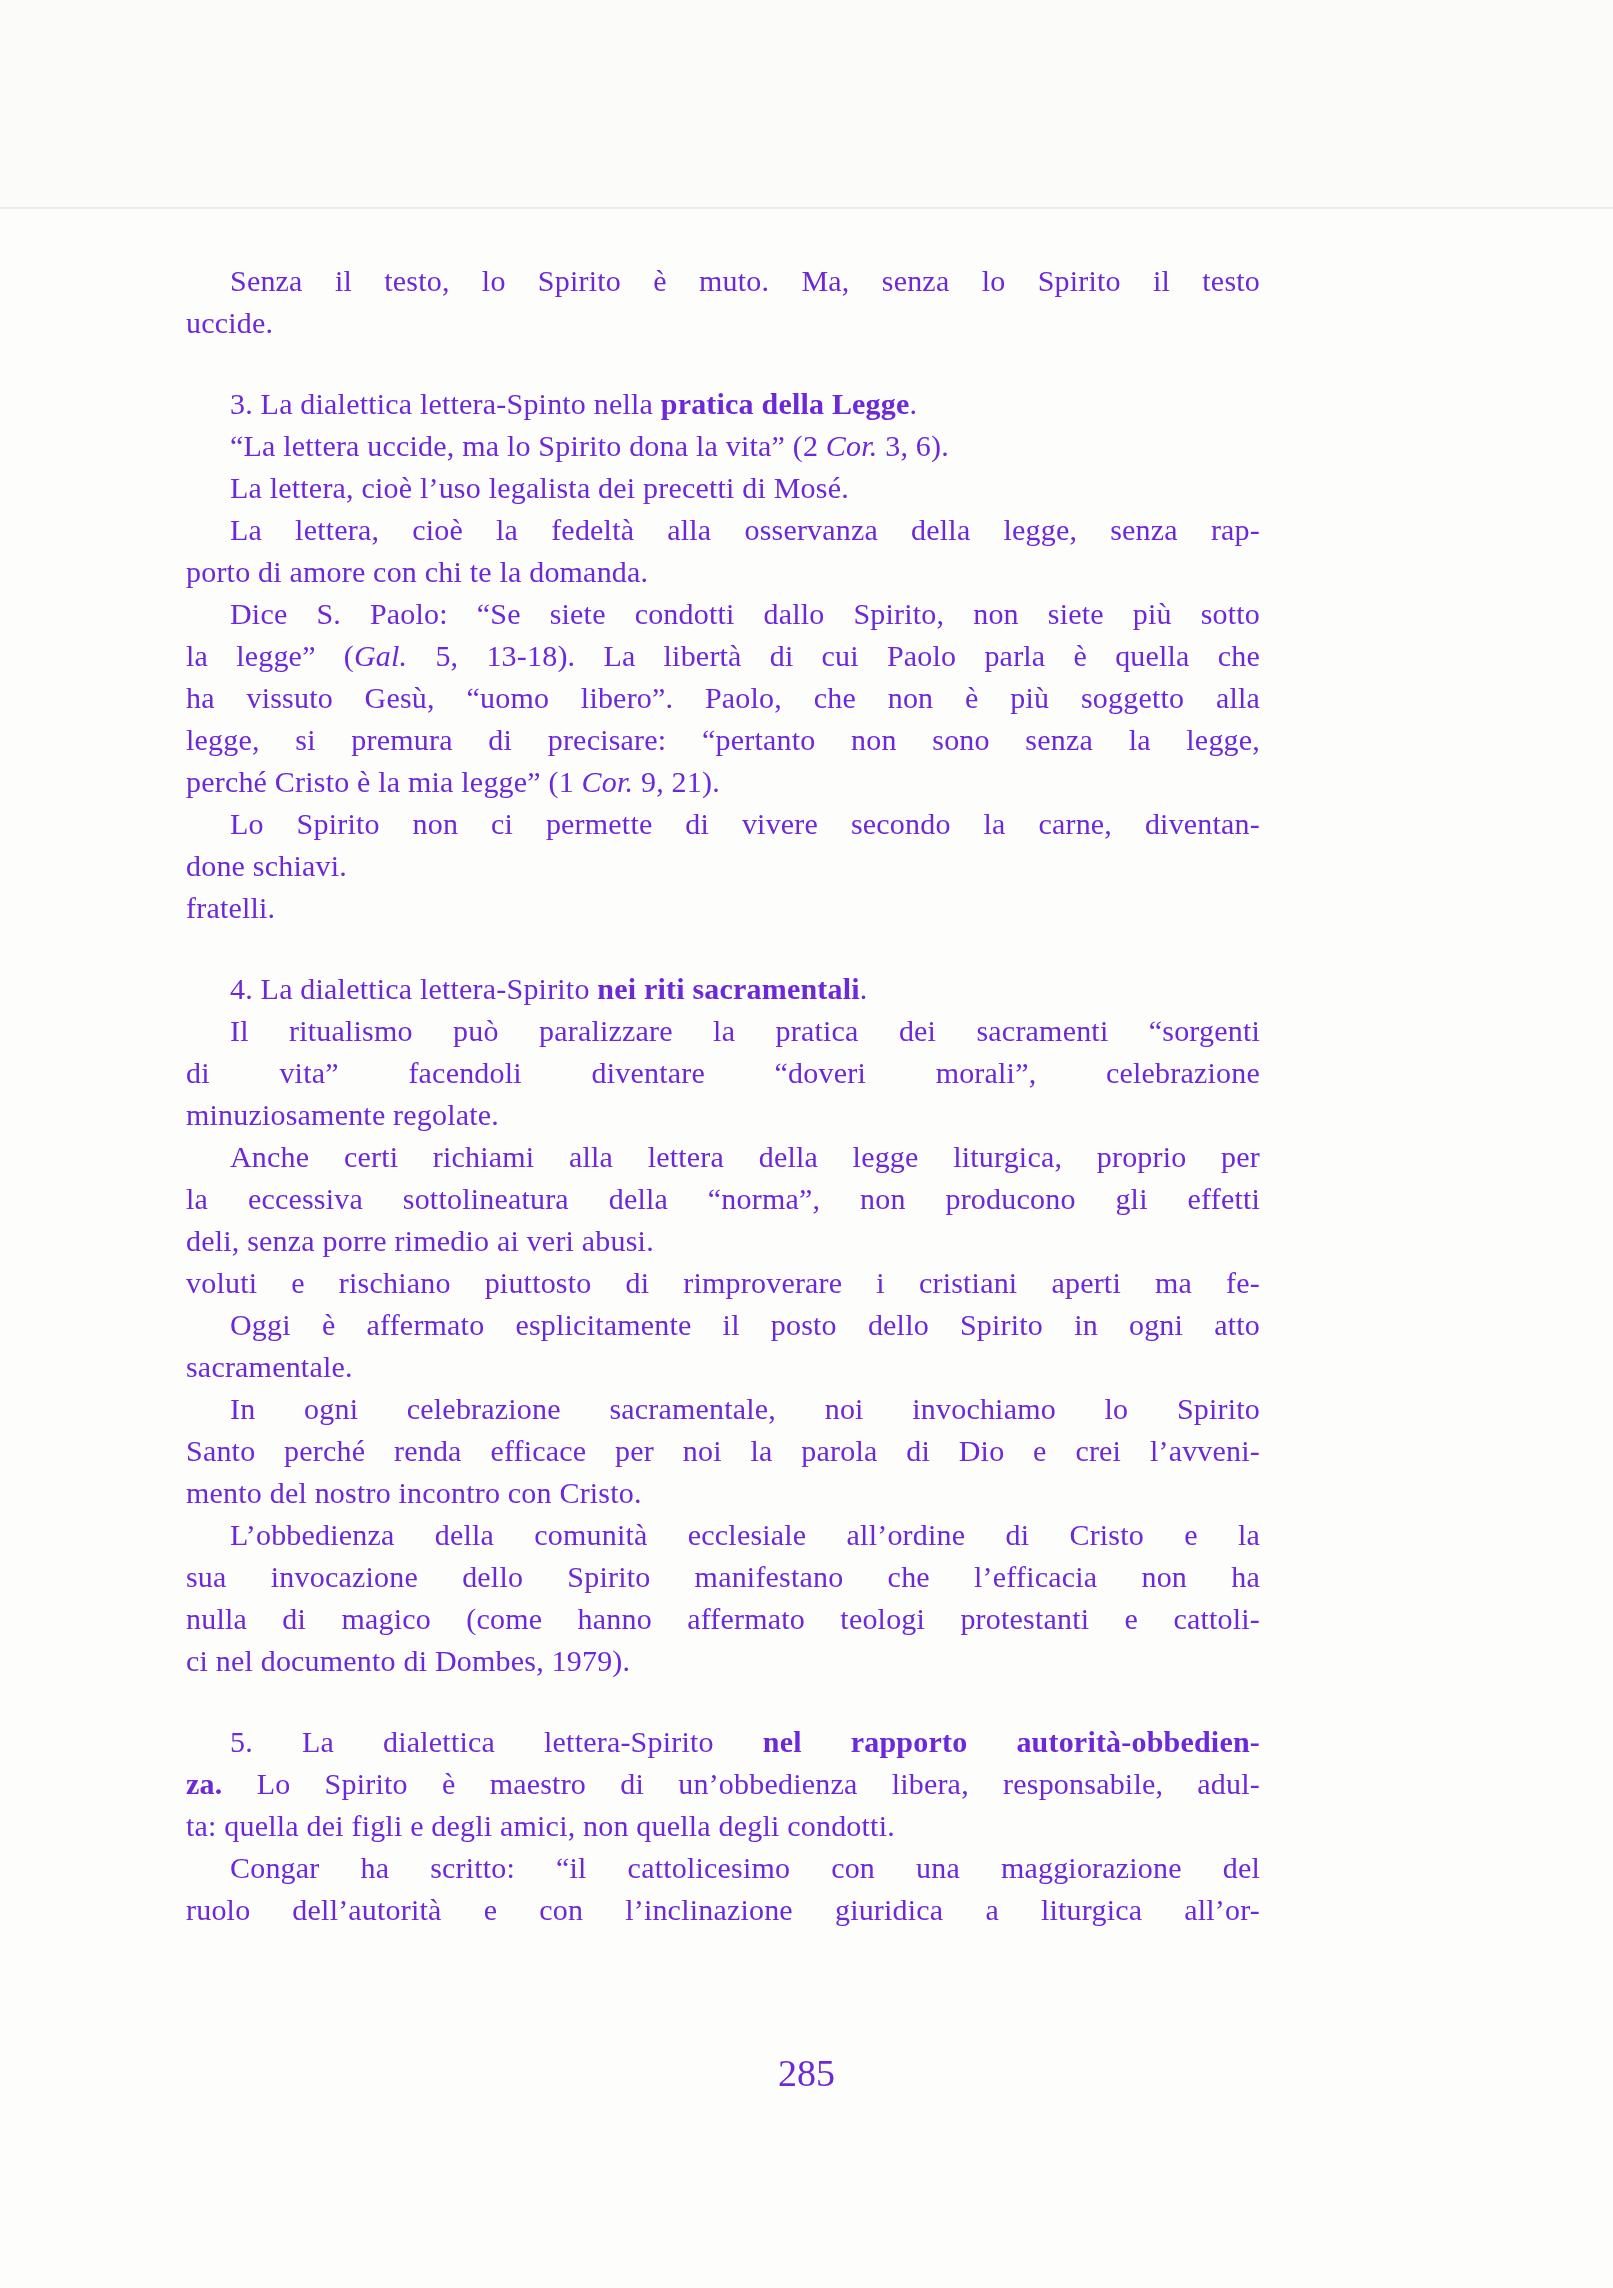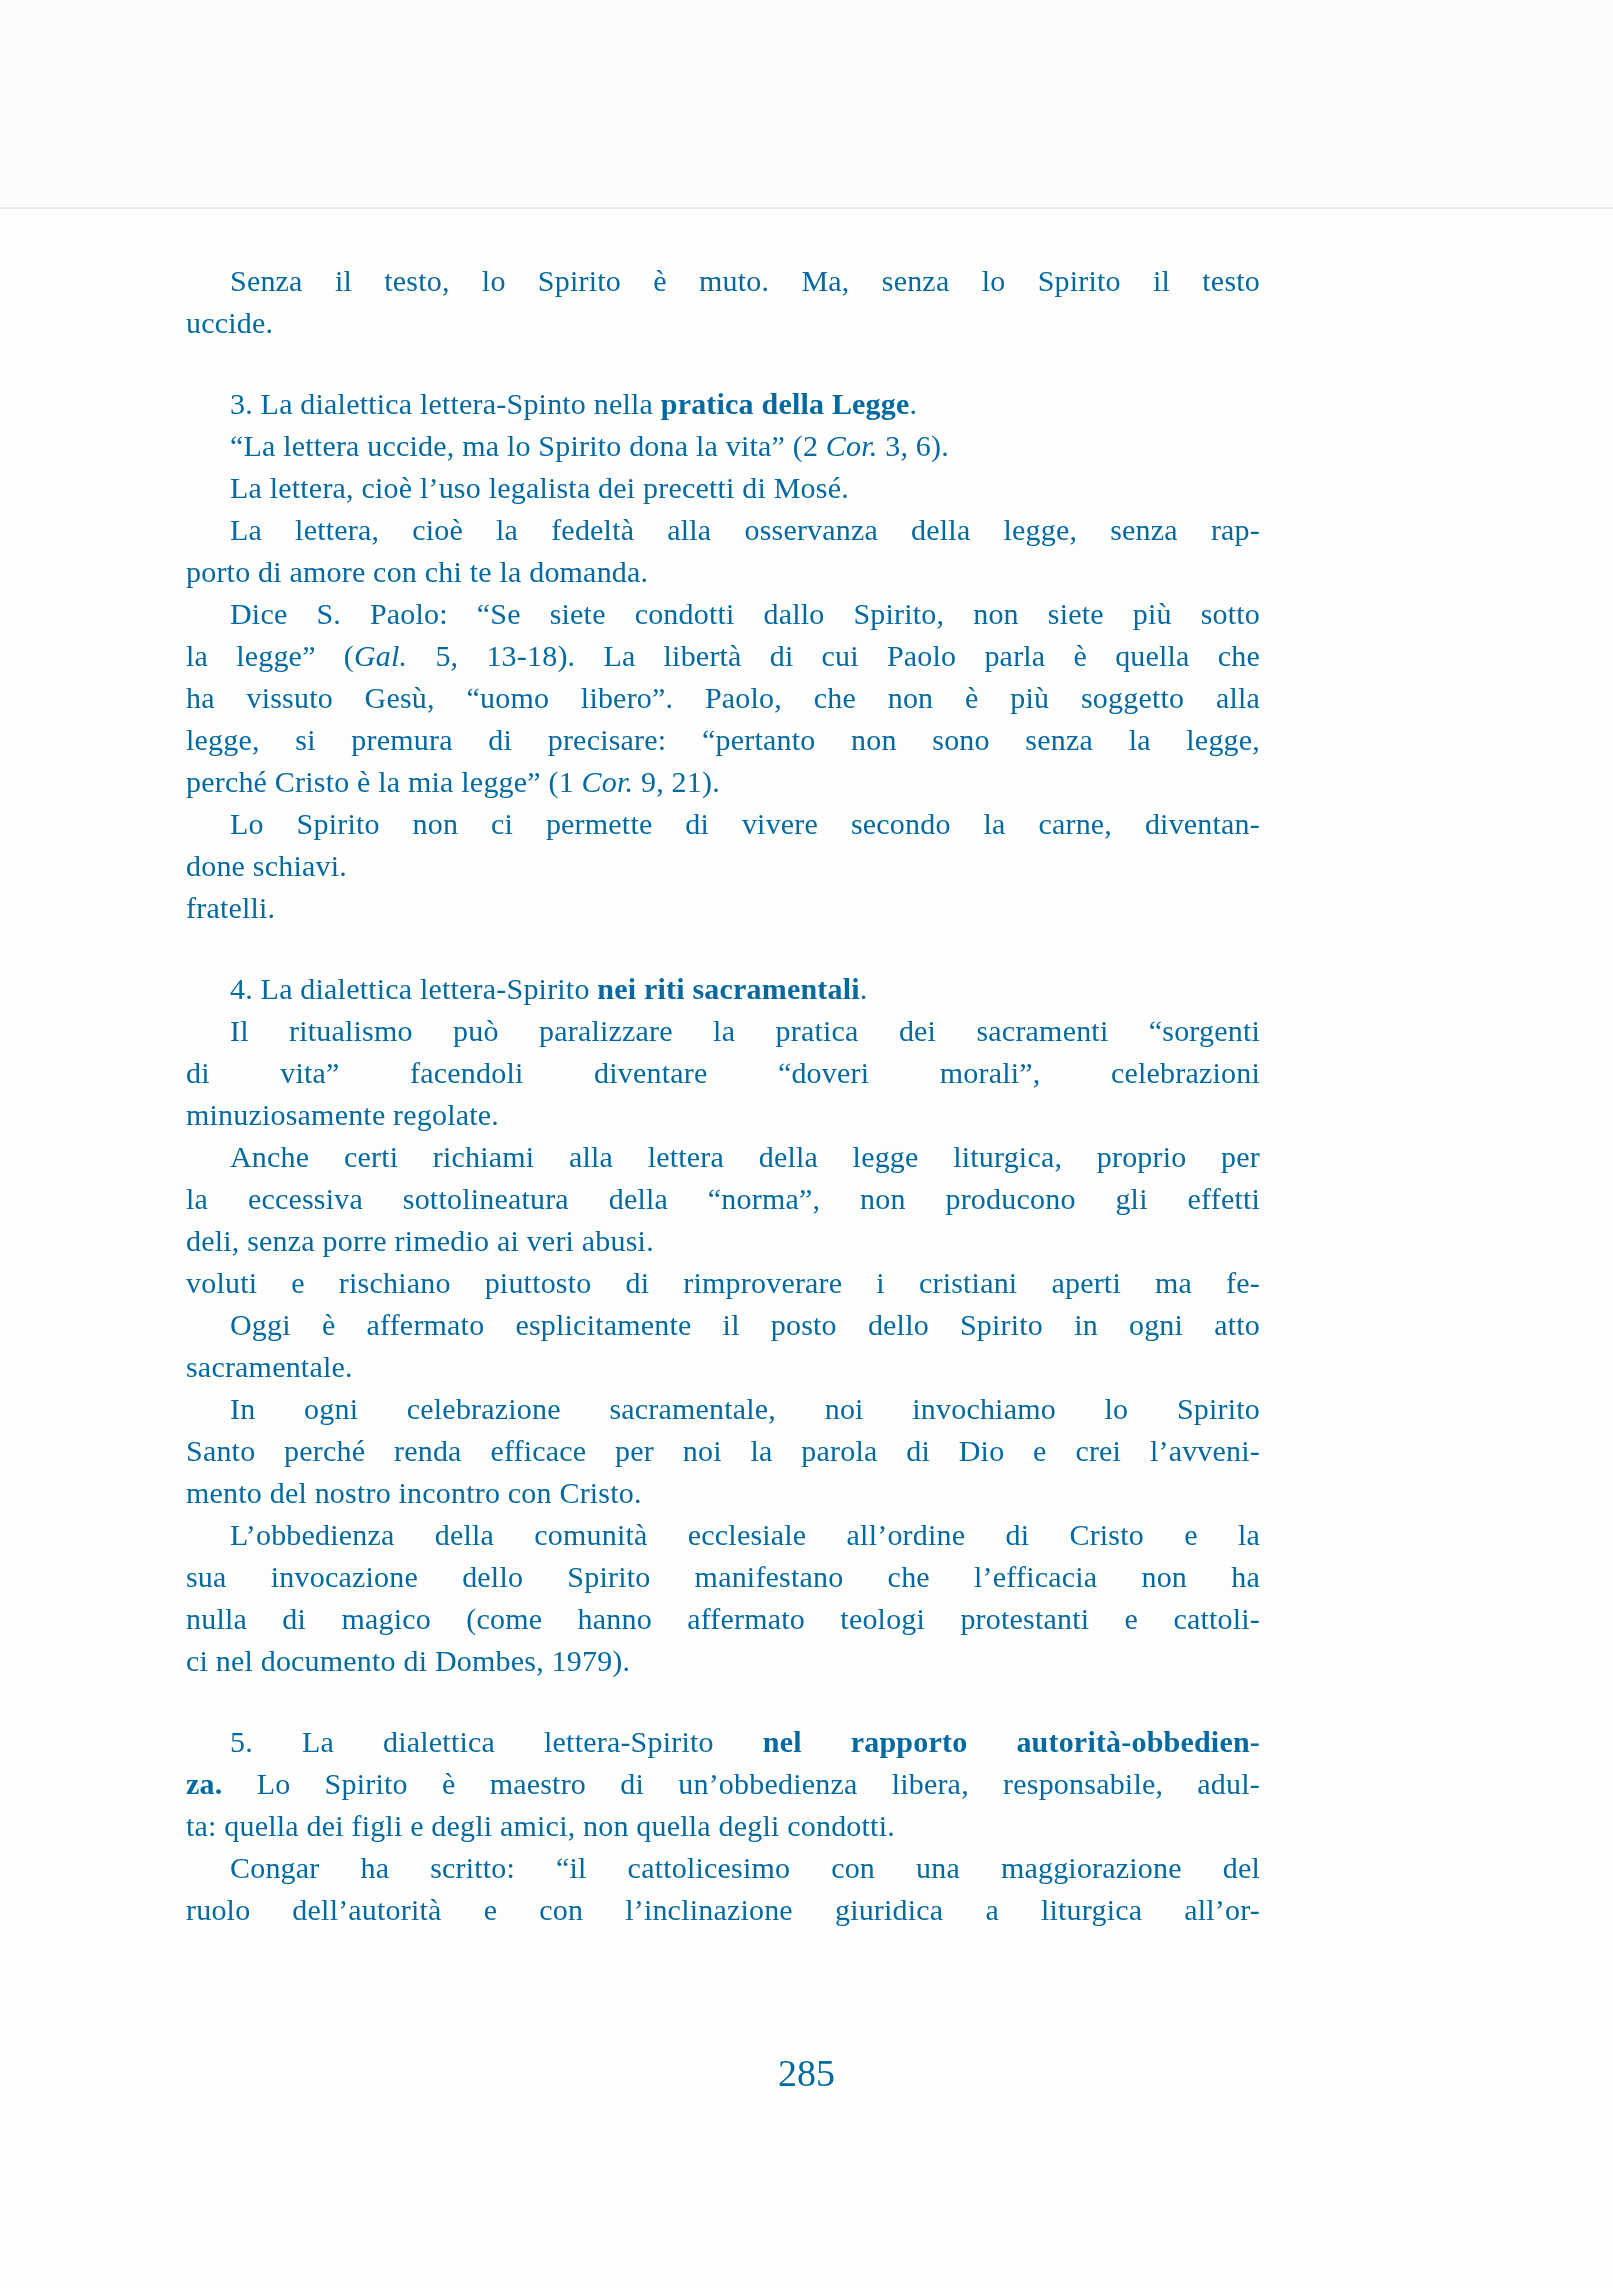--- a/index.html
+++ b/index.html
@@ -4,21 +4,21 @@
 <style>
   html, body { margin: 0; padding: 0; }
   body { background: #e8e8e6; }
   .page {
     position: relative;
     width: 1613px;
     height: 2289px;
     margin: 0 auto;
     background: #fdfdfc;
     font-family: "Liberation Serif", "DejaVu Serif", serif;
-    color: #0369a1;
+    color: #6d28d9;
     overflow: hidden;
   }
   .scan-top {
     position: absolute;
     top: 0; left: 0;
     width: 100%; height: 207px;
     background: #fbfbfa;
   }
   .scan-line {
     position: absolute;
@@ -89,21 +89,21 @@
       </div>
       <div class="para">
         <div class="line"><span>fratelli.</span></div>
       </div>
       <div class="gap"></div>
       <div class="para">
         <div class="line indent"><span>4. La dialettica lettera-Spirito </span><b>nei riti sacramentali</b><span>.</span></div>
       </div>
       <div class="para">
         <div class="line just indent"><span>Il ritualismo può paralizzare la pratica dei sacramenti “sorgenti</span></div>
-        <div class="line just"><span>di vita” facendoli diventare “doveri morali”, celebrazioni</span></div>
+        <div class="line just"><span>di vita” facendoli diventare “doveri morali”, celebrazione</span></div>
         <div class="line"><span>minuziosamente regolate.</span></div>
       </div>
       <div class="para">
         <div class="line just indent"><span>Anche certi richiami alla lettera della legge liturgica, proprio per</span></div>
         <div class="line just"><span>la eccessiva sottolineatura della “norma”, non producono gli effetti</span></div>
         <div class="line"><span>deli, senza porre rimedio ai veri abusi.</span></div>
         <div class="line just"><span>voluti e rischiano piuttosto di rimproverare i cristiani aperti ma fe-</span></div>
       </div>
       <div class="para">
         <div class="line just indent"><span>Oggi è affermato esplicitamente il posto dello Spirito in ogni atto</span></div>

